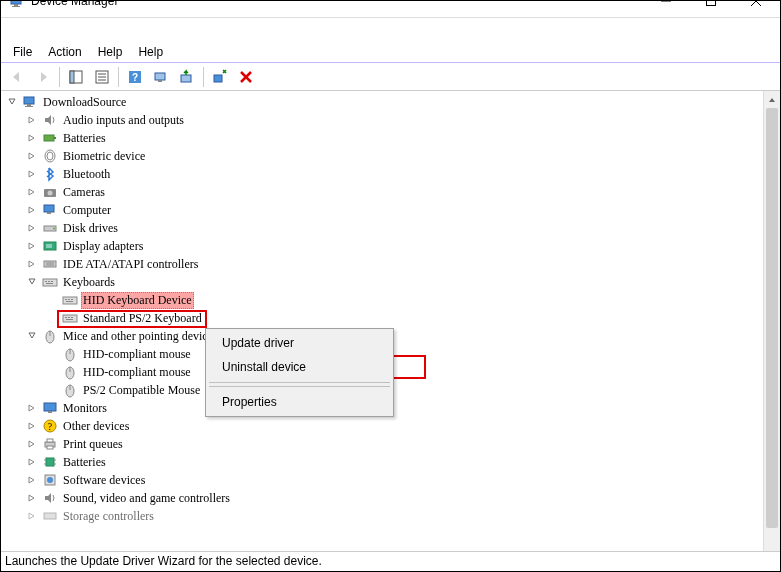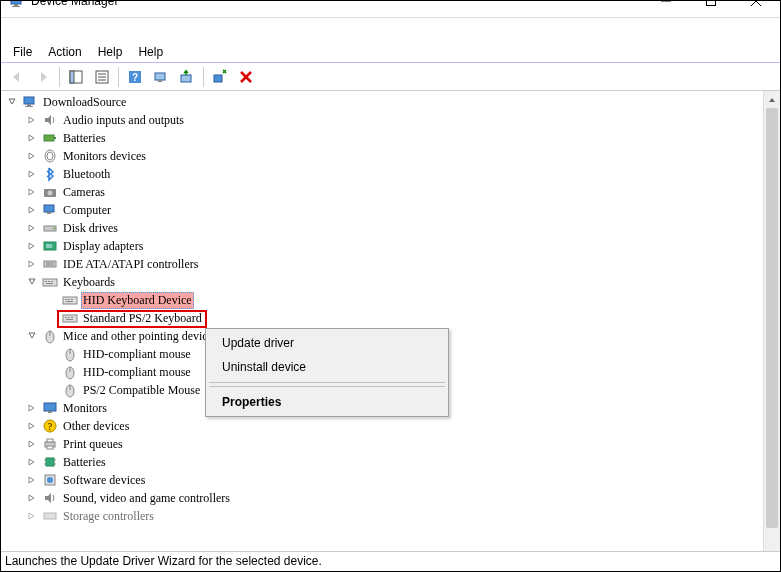--- a/index.html
+++ b/index.html
@@ -22,24 +22,24 @@
 .tree { flex: 1; overflow-y: auto; overflow-x: hidden; padding: 2px 0; font-family: Liberation Serif, serif; }
 
 .node { display: flex; align-items: center; height: 18px; white-space: nowrap; }
 .expander { width: 14px; height: 14px; display: flex; align-items: center; justify-content: center; cursor: pointer; flex-shrink: 0; }
 .node-icon { width: 16px; height: 16px; margin: 0 3px; flex-shrink: 0; }
 .node-label { font-size: 12px; padding: 0 2px; flex-shrink: 0; }
 .selected { background: #fca5a5; border: 1px dotted #3399ff; padding: 0 1px; }
 
 .highlight-red { border: 2px solid #e00000; position: absolute; pointer-events: none; }
 
-.ctxmenu { position: absolute; background: #f0f0f0; border: 1px solid #a0a0a0; box-shadow: 2px 2px 3px rgba(0,0,0,0.2); padding: 2px; width: 244px; z-index: 100; }
+.ctxmenu { position: absolute; background: #f0f0f0; border: 1px solid #a0a0a0; box-shadow: 2px 2px 3px rgba(0,0,0,0.2); padding: 2px; width: 189px; z-index: 100; }
 .ctxitem { padding: 5px 10px 5px 14px; font-size: 12px; background: #f0f0f0; }
 .ctxsep { height: 1px; background: #c0c0c0; margin: 3px 1px; }
-.ctxbold { font-weight: bold; }
+.ctxbold { font-weight: normal; }
 
 .statusbar { position: absolute; bottom: 0; left: 0; right: 0; height: 20px; border-top: 1px solid #ccc; padding: 2px 4px; font-size: 12px; background: #fff; }
 
 .scrollbar-v { width: 17px; background: #f0f0f0; display: flex; flex-direction: column; border-left: 1px solid #ddd; }
 .scroll-btn { height: 17px; display: flex; align-items: center; justify-content: center; }
 .scroll-track { flex: 1; position: relative; }
 .scroll-thumb { position: absolute; top: 0; left: 2px; right: 2px; height: 420px; background: #cdcdcd; border-radius: 2px; }
 
 svg { display: block; }
 </style>
@@ -194,21 +194,21 @@
           <svg width="10" height="10">
             <path d="M2 2 L7 5 L2 8 Z" fill="none" stroke="#888"></path>
           </svg>
         </span>
       <span class="node-icon">
           <svg width="16" height="16">
             <ellipse cx="8" cy="8" rx="5" ry="6" fill="none" stroke="#888"></ellipse>
             <ellipse cx="8" cy="8" rx="3" ry="4" fill="none" stroke="#888"></ellipse>
           </svg>
         </span>
-      <span class="node-label">Monitors devices</span>
+      <span class="node-label">Biometric device</span>
     </div>
 
     <div class="node" style="padding-left:24px">
       <span class="expander">
           <svg width="10" height="10">
             <path d="M2 2 L7 5 L2 8 Z" fill="none" stroke="#888"></path>
           </svg>
         </span>
       <span class="node-icon">
           <svg width="16" height="16">

